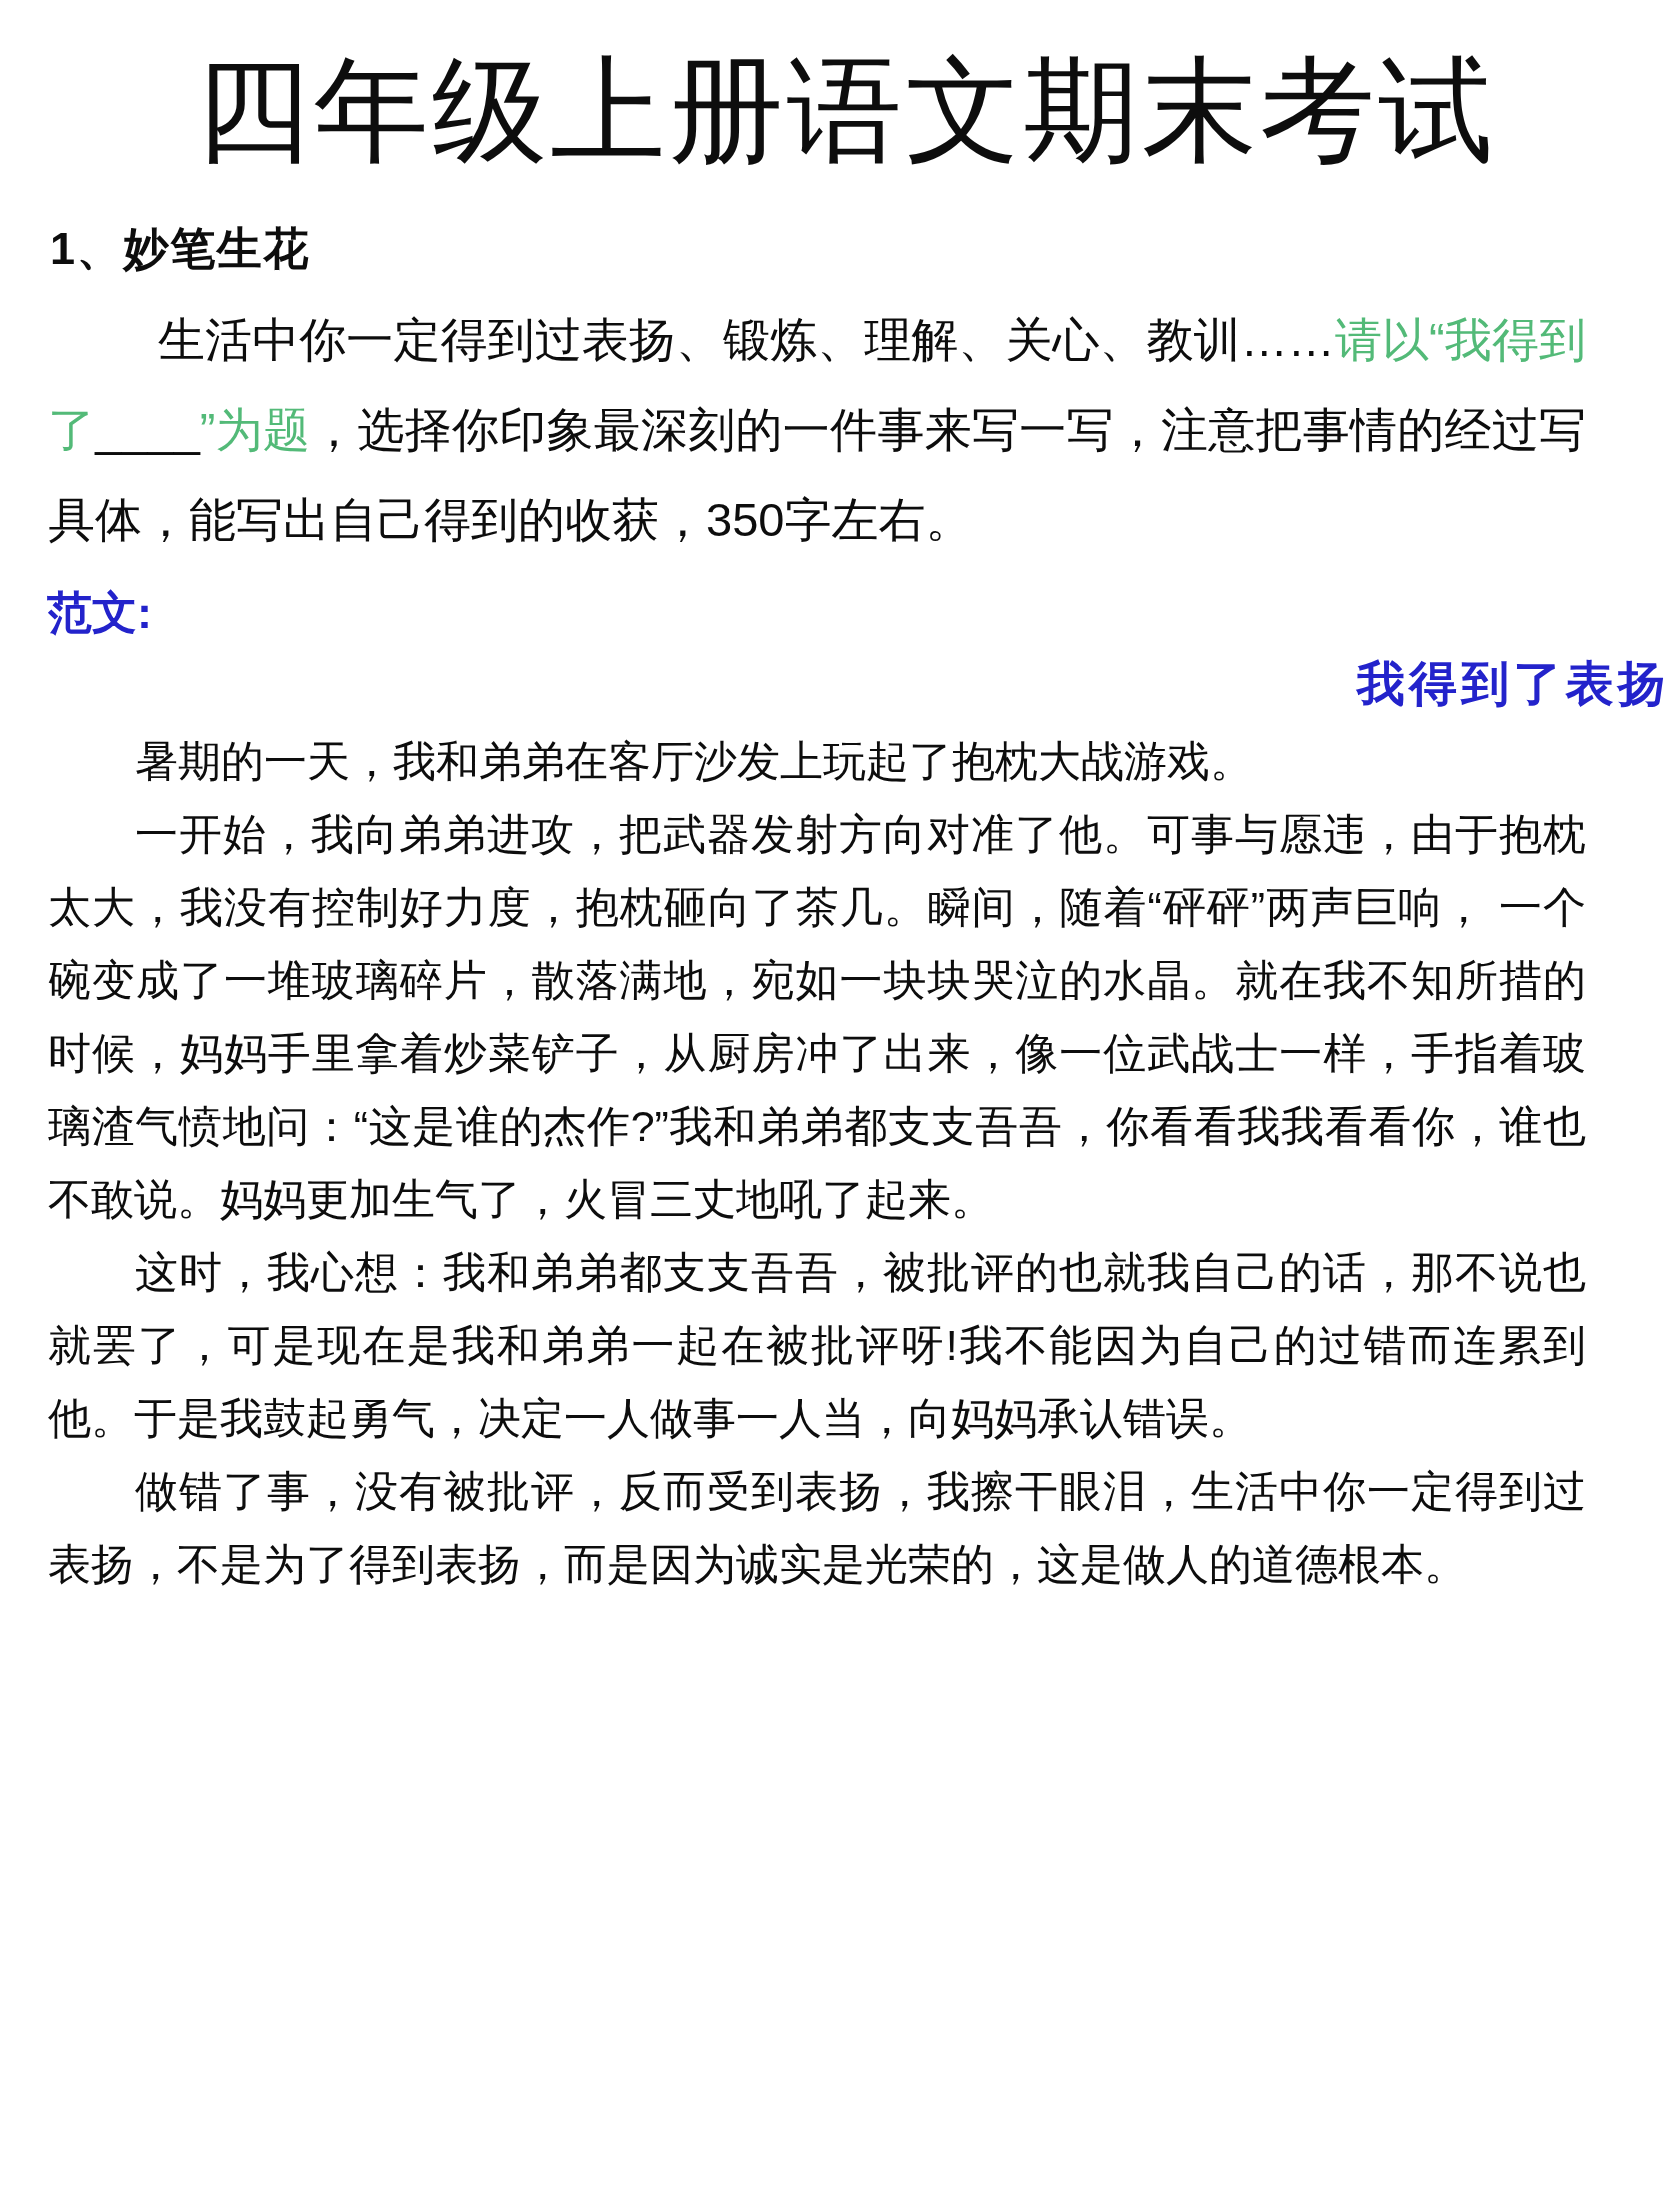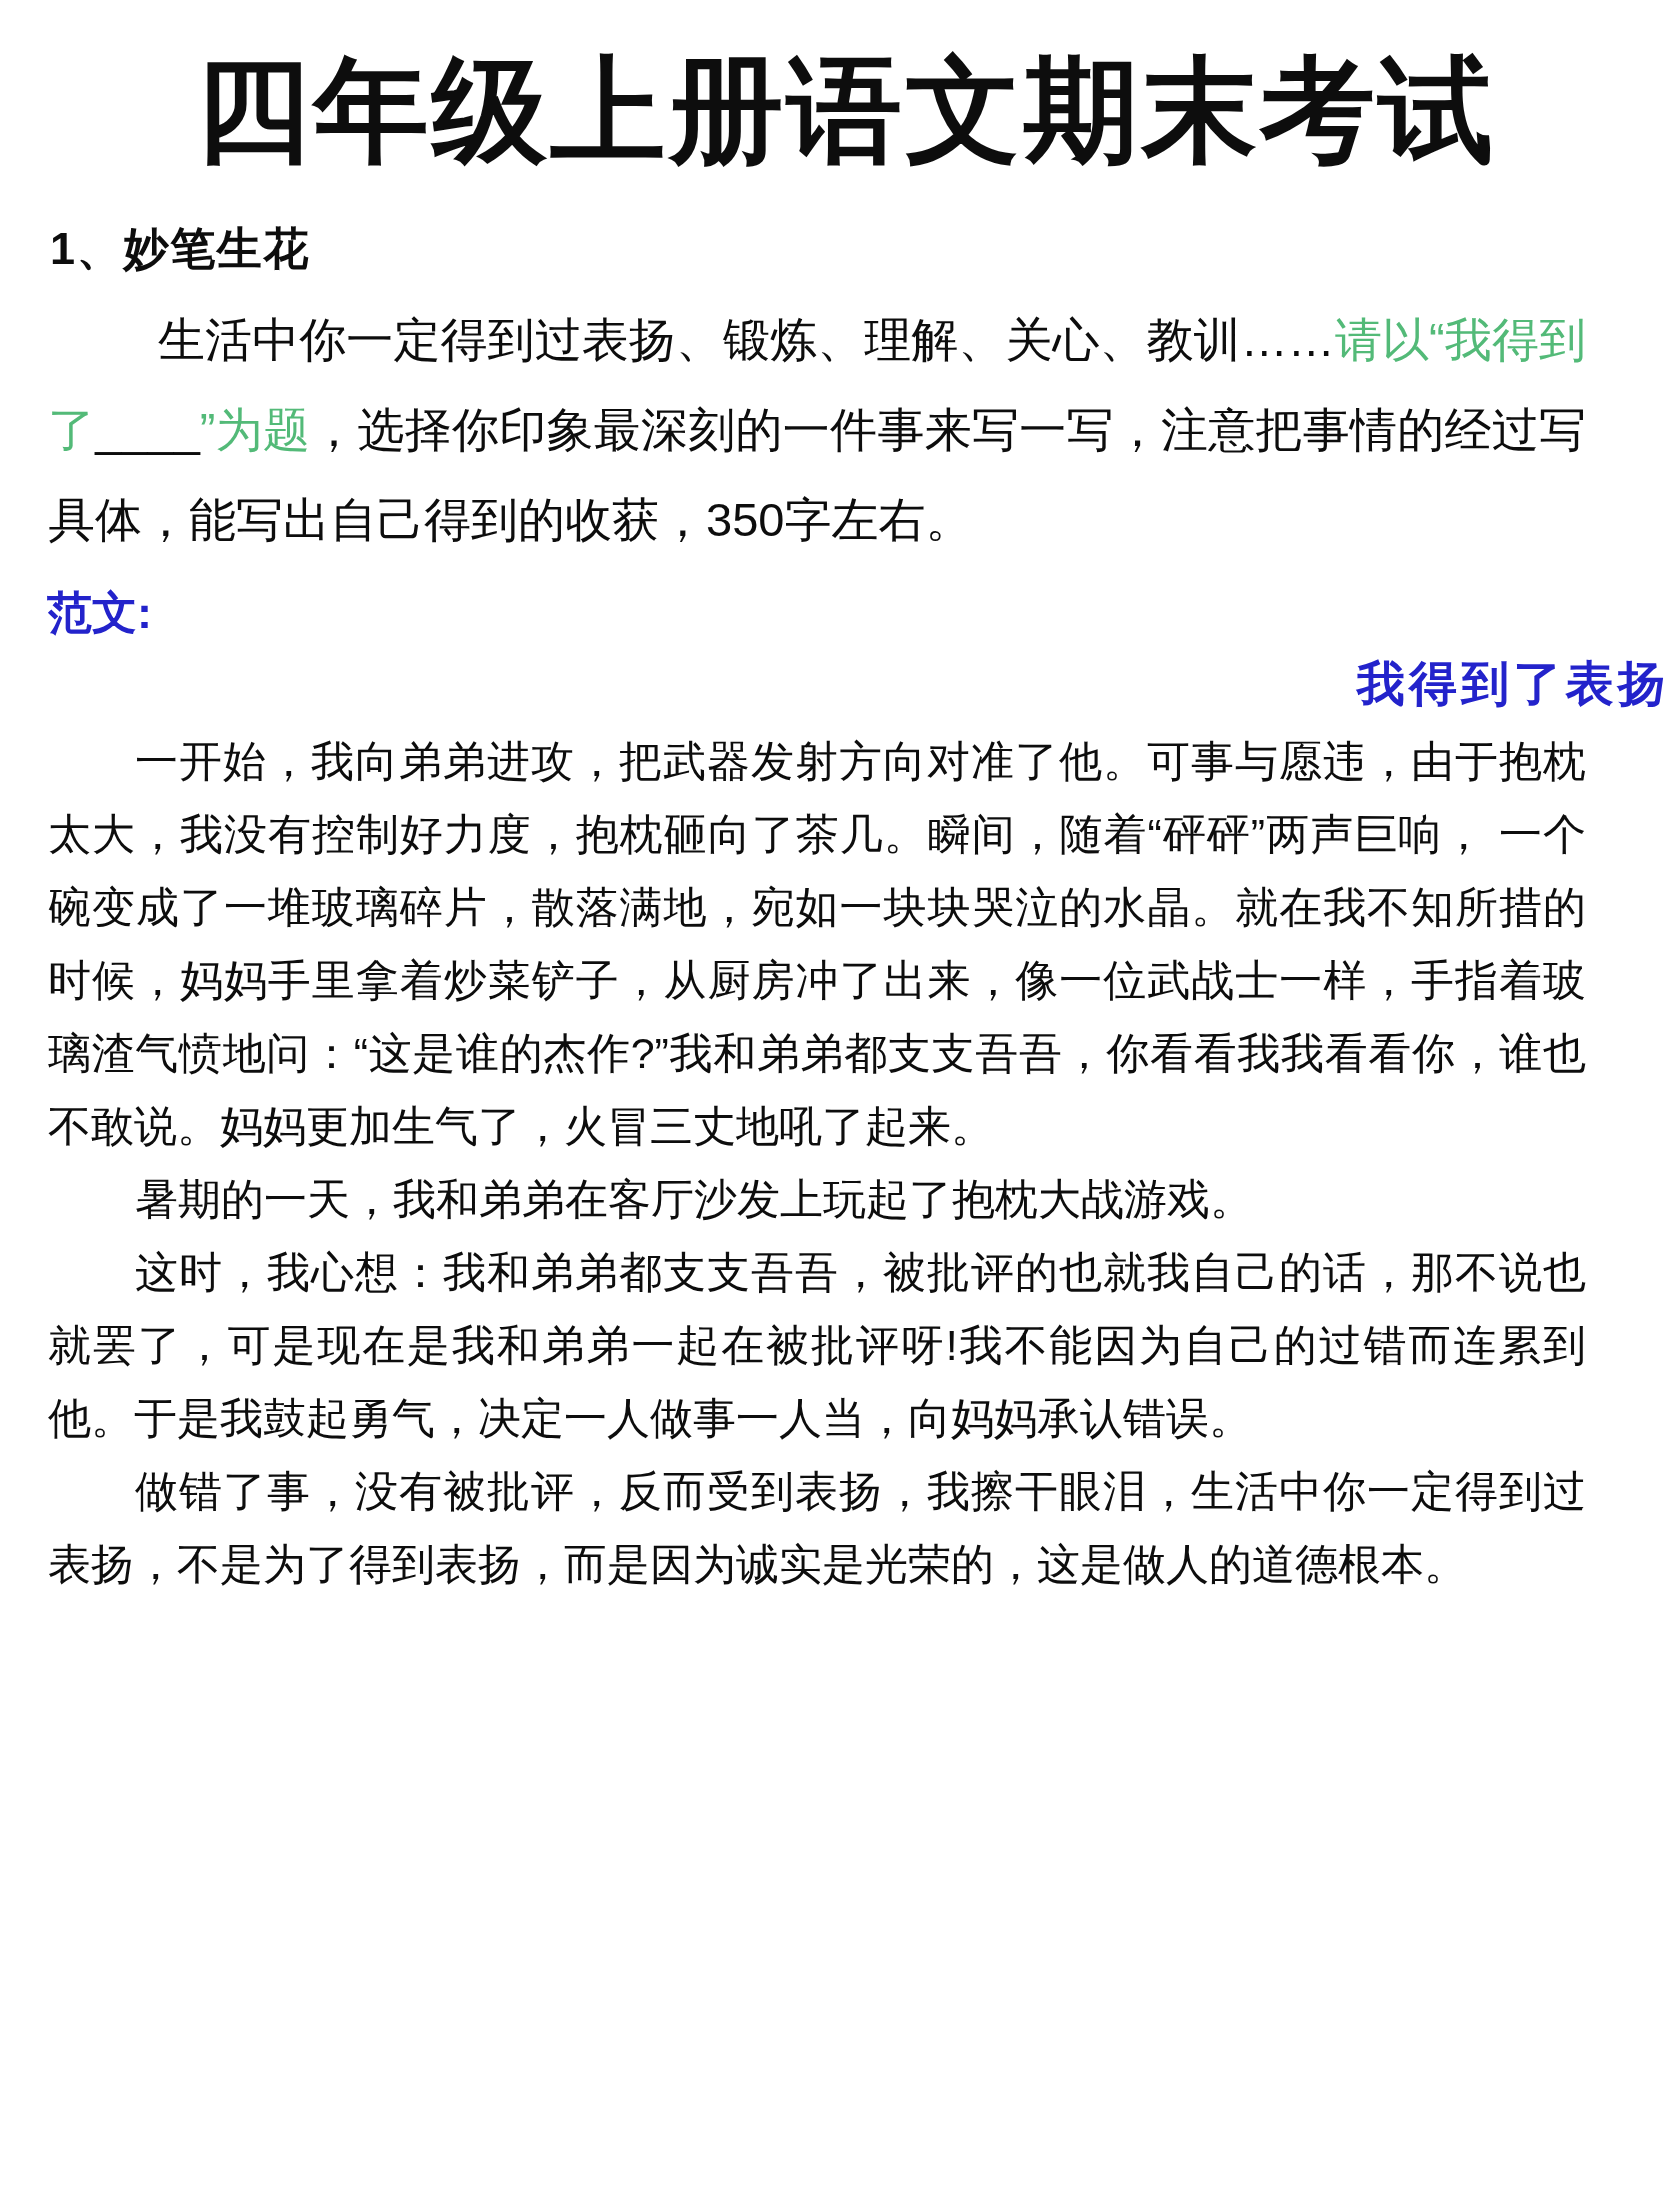--- a/index.html
+++ b/index.html
@@ -18,21 +18,21 @@
     width: 1670px;
     height: 2205px;
     background: #ffffff;
     box-sizing: border-box;
   }
   .main-title {
     margin: 43px 0 0 0;
     text-align: center;
     font-size: 115px;
     line-height: 135px;
-    font-weight: bold;
+    font-weight: normal;
     letter-spacing: 3.3px;
     color: var(--text, #0d0d0d);
     padding-left: 22px;
   }
   .sub-title {
     margin: 22px 0 0 0;
     text-align: center;
     font-size: 90px;
     line-height: 105px;
     font-weight: bold;
@@ -93,19 +93,19 @@
 </head>
 <body>
 
 <div class="page">
   <h1 class="main-title">四年级上册语文期末考试</h1>
   <h3 class="section-heading">1、妙笔生花</h3>
   <p class="prompt" id="prompt"><span class="seg-black">生活中你一定得到过表扬、锻炼、理解、关心、教训……</span><span class="seg-green">请以“我得到了</span><span class="seg-blank">____</span><span class="seg-green">”为题</span><span class="seg-black">，选择你印象最深刻的一件事来写一写，注意把事情的经过写具体，能写出自己得到的收获，350字左右。</span></p>
   <div class="fanwen-label">范文:</div>
   <div class="essay-title">我得到了表扬</div>
   <div class="essay-body" id="essay-body">
+      <p>暑期的一天，我和弟弟在客厅沙发上玩起了抱枕大战游戏。</p>
       <p>一开始，我向弟弟进攻，把武器发射方向对准了他。可事与愿违，由于抱枕太大，我没有控制好力度，抱枕砸向了茶几。瞬间，随着“砰砰”两声巨响， 一个碗变成了一堆玻璃碎片，散落满地，宛如一块块哭泣的水晶。就在我不知所措的时候，妈妈手里拿着炒菜铲子，从厨房冲了出来，像一位武战士一样，手指着玻璃渣气愤地问：“这是谁的杰作?”我和弟弟都支支吾吾，你看看我我看看你，谁也不敢说。妈妈更加生气了，火冒三丈地吼了起来。</p>
-      <p>暑期的一天，我和弟弟在客厅沙发上玩起了抱枕大战游戏。</p>
       <p>这时，我心想：我和弟弟都支支吾吾，被批评的也就我自己的话，那不说也就罢了，可是现在是我和弟弟一起在被批评呀!我不能因为自己的过错而连累到他。于是我鼓起勇气，决定一人做事一人当，向妈妈承认错误。</p>
       <p>做错了事，没有被批评，反而受到表扬，我擦干眼泪，生活中你一定得到过表扬，不是为了得到表扬，而是因为诚实是光荣的，这是做人的道德根本。</p>
     </div>
 </div>
 
 
 </body></html>

